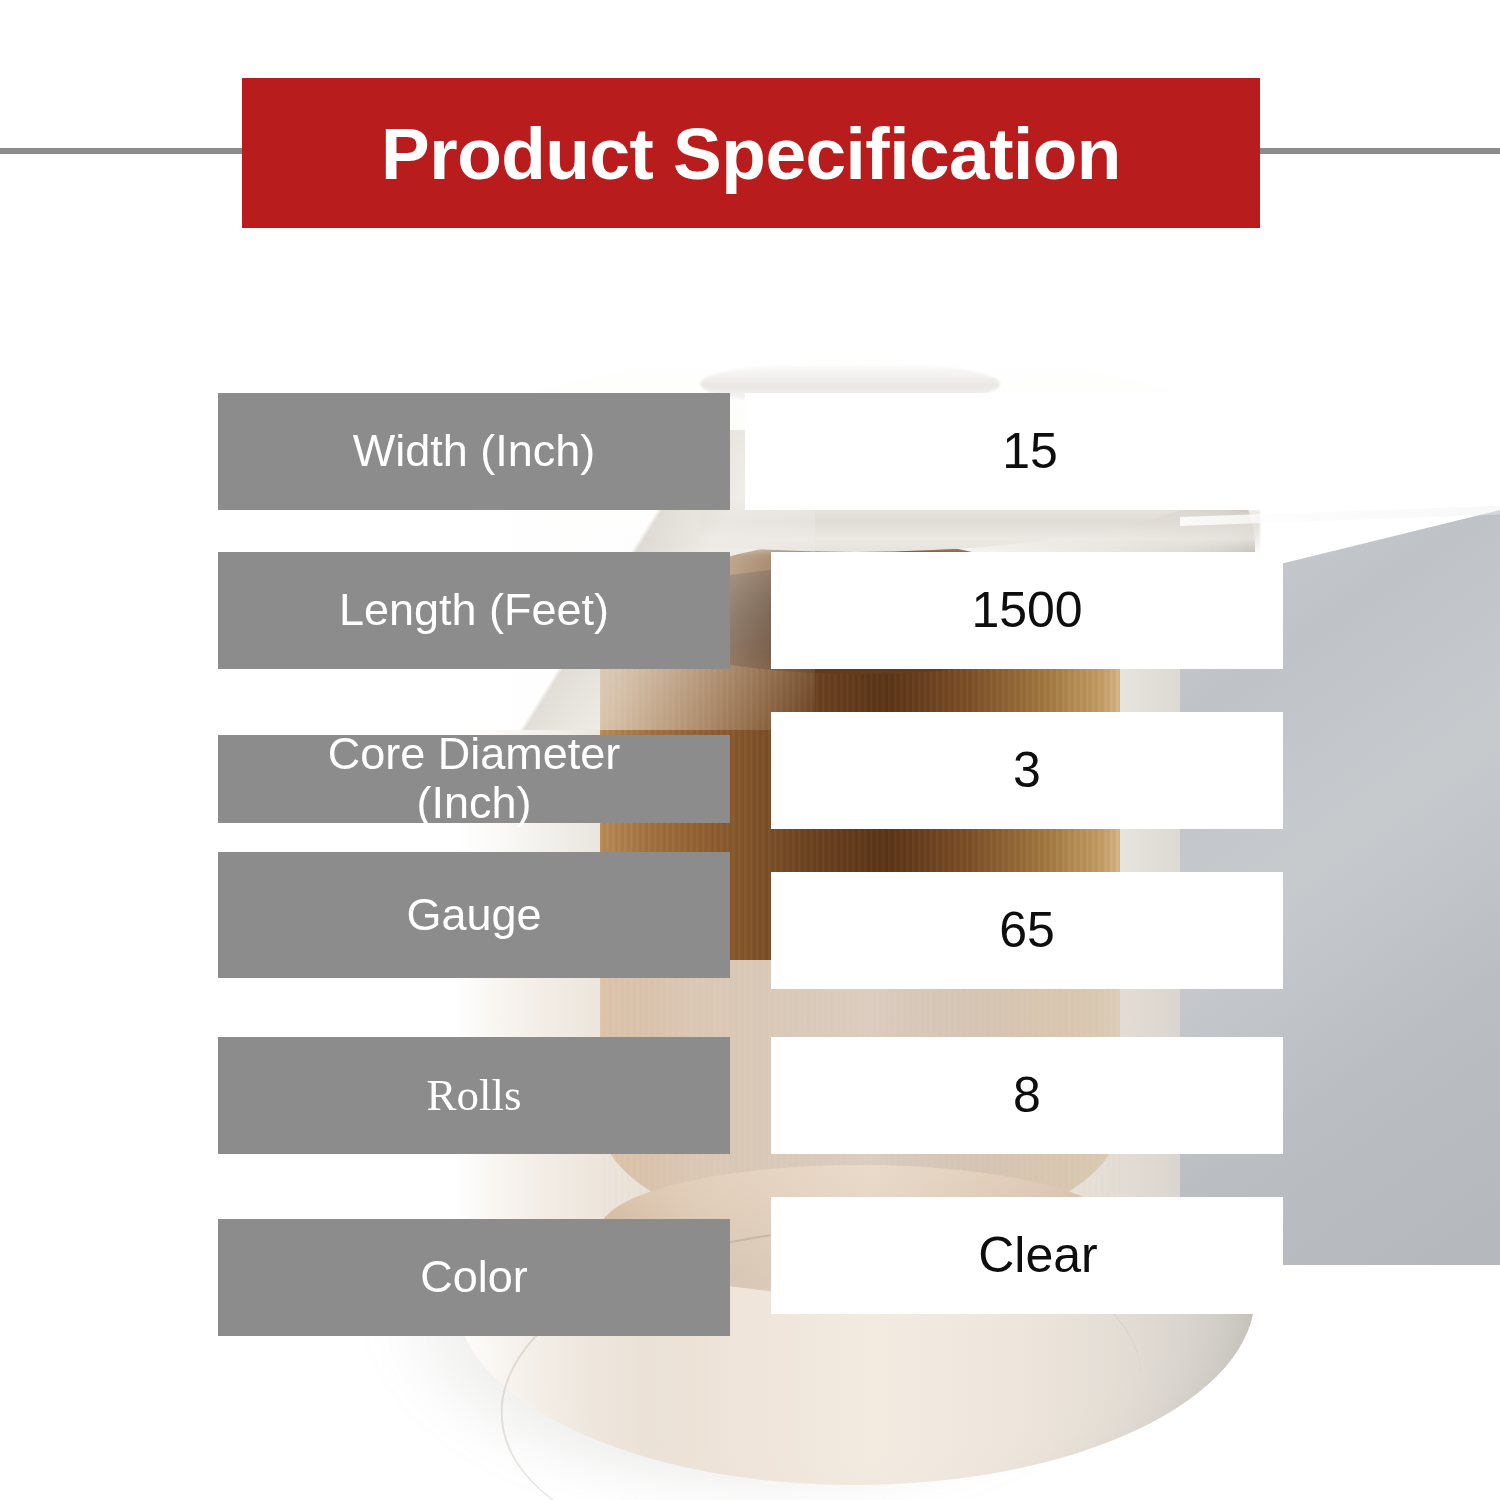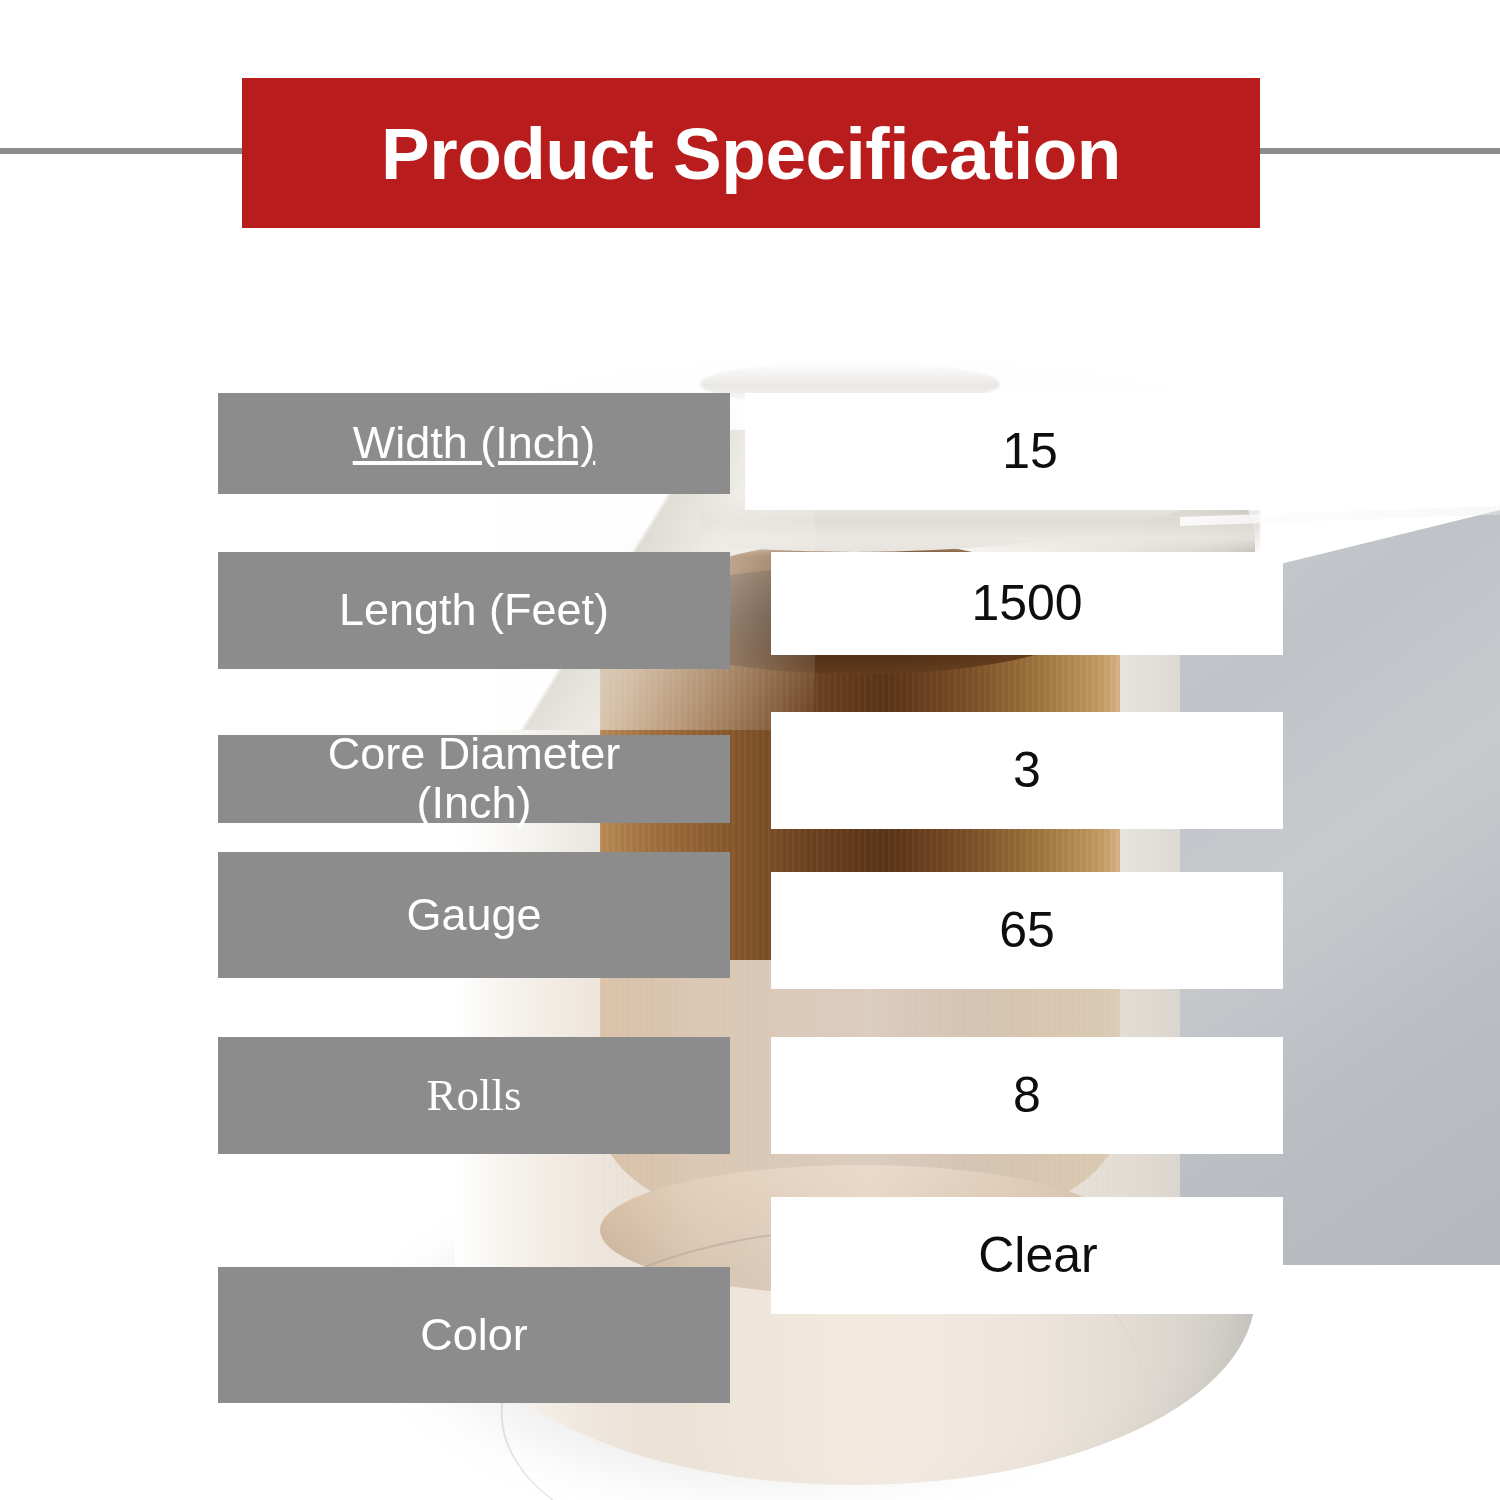--- a/index.html
+++ b/index.html
@@ -305,45 +305,45 @@
 
   <div class="header-rule left"></div>
   <div class="header-rule right"></div>
   <div class="header-banner">
     <div class="header-title">Product Specification</div>
   </div>
 
   <div class="spec-table">
 
     <div class="spec-row">
-      <div class="spec-label" style="top:393px;height:101px;text-decoration:underline;">Width (Inch)</div>
+      <div class="spec-label" style="top:393px;height:117px;">Width (Inch)</div>
       <div class="spec-value bleed-bg" style="top:393px;height:117px;"></div>
       <div class="spec-value bleed" style="top:393px;height:117px;">15</div>
     </div>
 
     <div class="spec-row">
       <div class="spec-label" style="top:552px;height:117px;">Length (Feet)</div>
-      <div class="spec-value" style="top:552px;height:103px;">1500</div>
+      <div class="spec-value" style="top:552px;height:117px;">1500</div>
     </div>
 
     <div class="spec-row">
       <div class="spec-label" style="top:735px;height:88px;white-space:pre-line;">Core Diameter
 (Inch)</div>
       <div class="spec-value" style="top:712px;height:117px;">3</div>
     </div>
 
     <div class="spec-row">
       <div class="spec-label" style="top:852px;height:126px;">Gauge</div>
       <div class="spec-value" style="top:872px;height:117px;">65</div>
     </div>
 
     <div class="spec-row">
       <div class="spec-label" style="top:1037px;height:117px;font-family:Liberation Serif, serif;">Rolls</div>
       <div class="spec-value" style="top:1037px;height:117px;">8</div>
     </div>
 
     <div class="spec-row">
-      <div class="spec-label" style="top:1267px;height:136px;">Color</div>
+      <div class="spec-label" style="top:1219px;height:117px;">Color</div>
       <div class="spec-value" style="top:1197px;height:117px;padding-left:22px;">Clear</div>
     </div>
 
   </div>
 </div>
 
 </body></html>

